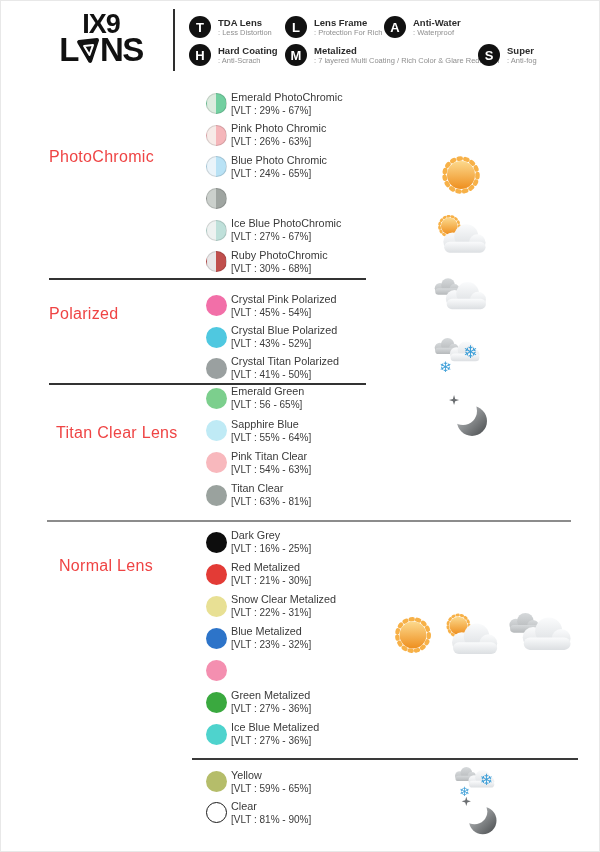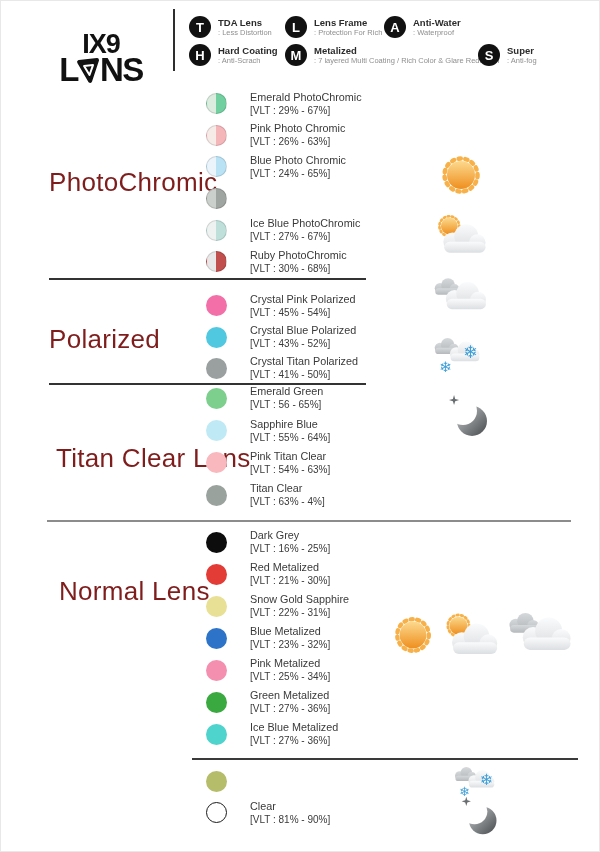--- a/index.html
+++ b/index.html
@@ -1,36 +1,36 @@
 <!DOCTYPE html>
 <html><head>
 <meta charset="utf-8">
 <style>
   html,body{margin:0;padding:0;background:#fff;}
   .page{position:relative;width:600px;height:852px;background:#fff;border:1px solid #e8e8e8;box-sizing:border-box;
         font-family:"Liberation Sans", sans-serif;color:#333;overflow:hidden;}
 
   
   .logo{position:absolute;left:42px;top:12px;width:116px;text-align:center;color:#111;}
-  .logo-line1{font-size:27px;font-weight:900;letter-spacing:-1px;line-height:22px;margin-top:20px;}
+  .logo-line1{font-size:27px;font-weight:900;letter-spacing:-1px;line-height:22px;}
   .logo-line2{font-size:33px;font-weight:900;letter-spacing:-1.5px;line-height:30px;display:flex;align-items:center;justify-content:center;}
   .pick{width:24px;height:26px;margin:0 -1px;transform:rotate(-6deg) translateY(1px);}
   .vline{position:absolute;left:172px;top:8px;width:2px;height:62px;background:#2e2e2e;}
 
   .legend-item{position:absolute;display:flex;align-items:flex-start;gap:7px;}
   .badge{width:22px;height:22px;border-radius:50%;background:#111;color:#fff;font-weight:bold;font-size:13px;
          display:flex;align-items:center;justify-content:center;flex-shrink:0;}
   .legend-text{display:flex;flex-direction:column;padding-top:1px;}
   .lg-title{font-size:9.5px;font-weight:bold;color:#2b2b2b;line-height:11px;white-space:nowrap;}
   .lg-sub{font-size:7.5px;color:#8f8f8f;line-height:9px;white-space:nowrap;}
 
   
-  .sec-label{position:absolute;font-size:26px;color:#7f1d1d;letter-spacing:0.3px;white-space:nowrap;margin-top:19px;}
+  .sec-label{position:absolute;font-size:16px;color:#ef4444;letter-spacing:0.3px;white-space:nowrap;}
   .items{position:absolute;display:flex;flex-direction:column;}
-  .lens-item{display:flex;align-items:center;gap:23px;height:var(--rh);}
+  .lens-item{display:flex;align-items:center;gap:4px;height:var(--rh);}
   .swatch{width:21px;height:21px;border-radius:50%;flex-shrink:0;box-sizing:border-box;}
   .lens-text{display:flex;flex-direction:column;}
   .lens-name{font-size:10.8px;line-height:13px;color:#3a3a3a;white-space:nowrap;}
   .lens-vlt{font-size:10px;line-height:13px;color:#3a3a3a;white-space:nowrap;}
 
   .rule{position:absolute;height:2px;background:#333;}
 
   .wicon{position:absolute;}
   .wicon svg{display:block;width:100%;height:100%;}
 </style>
@@ -248,21 +248,21 @@
         <span class="swatch" style="background: rgb(248, 184, 189);"></span>
         <div class="lens-text">
           <div class="lens-name">Pink Titan Clear</div>
           <div class="lens-vlt">[VLT : 54% - 63%]</div>
         </div>
       </div>
       <div class="lens-item">
         <span class="swatch" style="background: rgb(154, 162, 158);"></span>
         <div class="lens-text">
           <div class="lens-name">Titan Clear</div>
-          <div class="lens-vlt">[VLT : 63% - 4%]</div>
+          <div class="lens-vlt">[VLT : 63% - 81%]</div>
         </div>
       </div>
     </div>
   <div class="items" id="list-normal" style="left:205px;top:525px;--rh:32px">
       <div class="lens-item">
         <span class="swatch" style="background: rgb(13, 13, 13);"></span>
         <div class="lens-text">
           <div class="lens-name">Dark Grey</div>
           <div class="lens-vlt">[VLT : 16% - 25%]</div>
         </div>
@@ -270,56 +270,56 @@
       <div class="lens-item">
         <span class="swatch" style="background: rgb(227, 59, 54);"></span>
         <div class="lens-text">
           <div class="lens-name">Red Metalized</div>
           <div class="lens-vlt">[VLT : 21% - 30%]</div>
         </div>
       </div>
       <div class="lens-item">
         <span class="swatch" style="background: rgb(232, 224, 148);"></span>
         <div class="lens-text">
-          <div class="lens-name">Snow Gold Sapphire</div>
+          <div class="lens-name">Snow Clear Metalized</div>
           <div class="lens-vlt">[VLT : 22% - 31%]</div>
         </div>
       </div>
       <div class="lens-item">
         <span class="swatch" style="background: rgb(45, 116, 201);"></span>
         <div class="lens-text">
           <div class="lens-name">Blue Metalized</div>
           <div class="lens-vlt">[VLT : 23% - 32%]</div>
         </div>
       </div>
       <div class="lens-item">
         <span class="swatch" style="background: rgb(244, 143, 176);"></span>
-        <div class="lens-text">
-          <div class="lens-name">Pink Metalized</div>
-          <div class="lens-vlt">[VLT : 25% - 34%]</div>
-        </div>
       </div>
       <div class="lens-item">
         <span class="swatch" style="background: rgb(58, 169, 63);"></span>
         <div class="lens-text">
           <div class="lens-name">Green Metalized</div>
           <div class="lens-vlt">[VLT : 27% - 36%]</div>
         </div>
       </div>
       <div class="lens-item">
         <span class="swatch" style="background: rgb(78, 211, 205);"></span>
         <div class="lens-text">
           <div class="lens-name">Ice Blue Metalized</div>
           <div class="lens-vlt">[VLT : 27% - 36%]</div>
         </div>
       </div>
     </div>
   <div class="items" id="list-extra" style="left:205px;top:765px;--rh:31px">
       <div class="lens-item">
         <span class="swatch" style="background: rgb(181, 189, 106);"></span>
+        <div class="lens-text">
+          <div class="lens-name">Yellow</div>
+          <div class="lens-vlt">[VLT : 59% - 65%]</div>
+        </div>
       </div>
       <div class="lens-item">
         <span class="swatch" style="background: rgb(255, 255, 255); border: 1.6px solid rgb(26, 26, 26);"></span>
         <div class="lens-text">
           <div class="lens-name">Clear</div>
           <div class="lens-vlt">[VLT : 81% - 90%]</div>
         </div>
       </div>
     </div>
 

